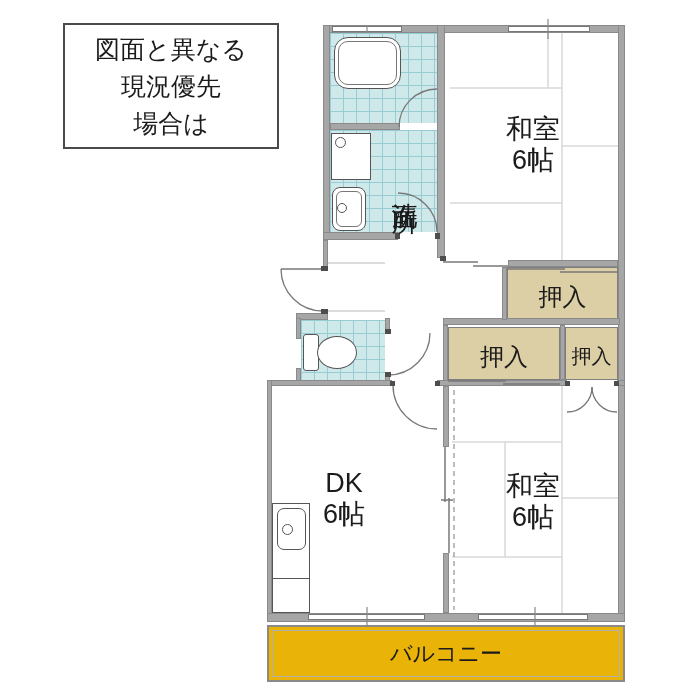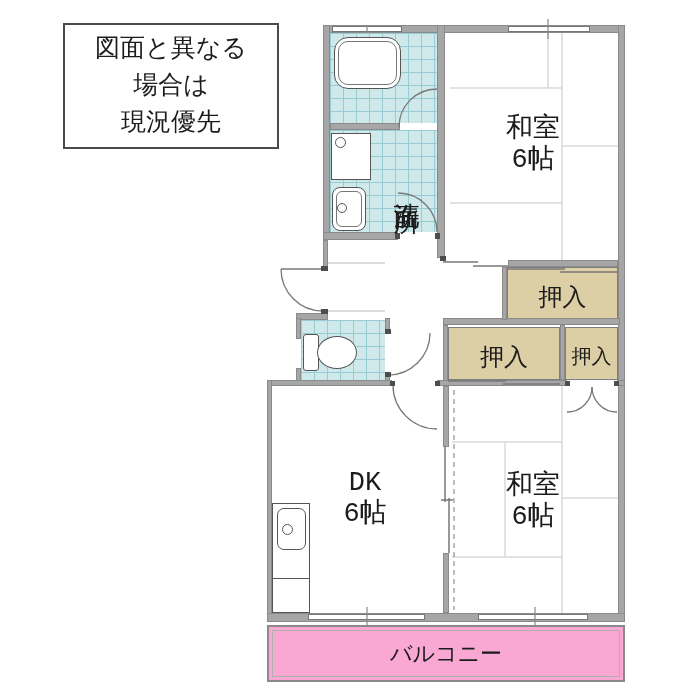--- a/index.html
+++ b/index.html
@@ -1,49 +1,49 @@
 <!DOCTYPE html>
 <html style="--wall: #a6a6a6; --wall-edge: #8a8a8a; --tile: #cfe9eb; --tile-grid: #97ccd4; --closet: #dccfa6; --line: #666666; --tatami: #d9d9d9; --ink: #1b1b1b;"><head>
 <meta charset="utf-8">
 <style>
   :root{
     --wall:#a6a6a6; --wall-edge:#8a8a8a; --tile:#cfe9eb; --tile-grid:#97ccd4;
     --closet:#dccfa6; --line:#666; --tatami:#d9d9d9; --ink:#1b1b1b;
   }
   html,body{margin:0;padding:0;background:#fff;}
   #canvas{position:relative;width:700px;height:700px;background:#fff;overflow:hidden;
-    font-family:Liberation Mono, monospace;color:var(--ink);}
+    font-family:Liberation Sans, sans-serif;color:var(--ink);}
   .wall{position:absolute;background:var(--wall);box-shadow:inset 0 0 0 1px var(--wall-edge);}
   .tile{position:absolute;background-color:var(--tile);
     background-image:linear-gradient(var(--tile-grid) 1px,transparent 1px),
                      linear-gradient(90deg,var(--tile-grid) 1px,transparent 1px);
     background-size:13px 13px;}
   .closet{position:absolute;background:var(--closet);border:1.5px solid #7e7e7e;box-sizing:border-box;}
   .fixture{position:absolute;background:#fff;border:1.5px solid #555;box-sizing:border-box;}
   .label{position:absolute;color:var(--ink);text-align:center;white-space:nowrap;}
   .window{position:absolute;background:#fff;border:1px solid #777;box-sizing:border-box;}
   svg.overlay{position:absolute;left:0;top:0;pointer-events:none;}
   #notice{position:absolute;left:63px;top:23px;width:212px;height:122px;border:2px solid #4a4a4a;
     background:#fff;display:flex;flex-direction:column;justify-content:center;text-align:center;
     font-size:25px;line-height:37px;}
   #balcony{position:absolute;left:267px;top:625px;width:358px;height:57px;border:2px solid #8a8a8a;
-    background:#f9a8d4;box-sizing:border-box;}
+    background:#eab308;box-sizing:border-box;}
   #balcony .inner{position:absolute;left:3px;top:3px;right:3px;bottom:3px;border:1px solid #b0b0b0;
     display:flex;align-items:center;justify-content:center;font-size:22px;}
   .vtext{writing-mode:vertical-rl;text-orientation:upright;}
 </style>
 </head>
 <body>
 
 <div id="canvas">
 
   <div id="notice">
     <span>図面と異なる</span>
+    <span>現況優先</span>
     <span>場合は</span>
-    <span>現況優先</span>
   </div>
 
   <div class="tile" style="left:330px;top:33px;width:107px;height:90px"></div>
   <div class="tile" style="left:330px;top:130px;width:107px;height:102px"></div>
   <div class="tile" style="left:301px;top:320px;width:84px;height:60px"></div>
 
   <div class="closet" style="left:507px;top:267px;width:111px;height:53px"></div>
   <div class="closet" style="left:448px;top:327px;width:112px;height:53px"></div>
   <div class="closet" style="left:565px;top:327px;width:53px;height:53px"></div>
 
@@ -157,21 +157,21 @@
   <div class="label vtext" style="left:388px;top:136px;height:100px;font-size:26px;letter-spacing:3px">洗面所</div>
 
   <div class="label" style="left:483px;top:114px;width:100px;font-size:27px;line-height:31px">
     <div>和室</div>
     <div>6帖</div>
   </div>
   <div class="label" style="left:483px;top:471px;width:100px;font-size:27px;line-height:31px">
     <div>和室</div>
     <div>6帖</div>
   </div>
-  <div class="label" style="left:315px;top:468px;width:100px;font-size:27px;line-height:31px">
+  <div class="label" style="left:294px;top:468px;width:100px;font-size:27px;line-height:31px">
     <div>DK</div>
     <div>6帖</div>
   </div>
 
   <div class="label" style="left:507px;top:281px;width:111px;font-size:24px">押入</div>
   <div class="label" style="left:448px;top:341px;width:112px;font-size:24px">押入</div>
   <div class="label" style="left:565px;top:343px;width:53px;font-size:20px">押入</div>
 
 </div>
 

